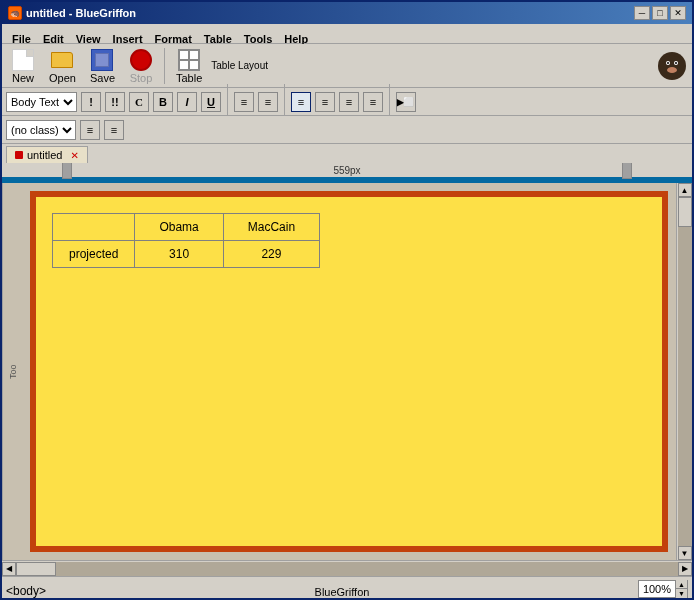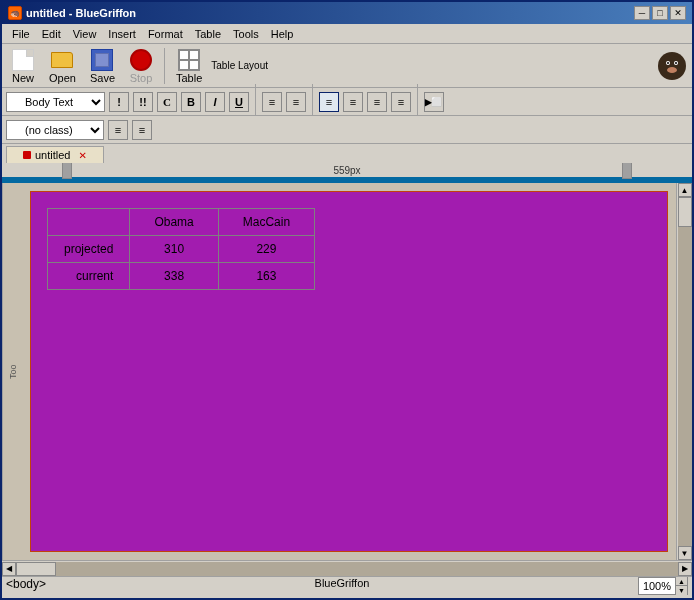--- a/index.html
+++ b/index.html
@@ -8,21 +8,21 @@
     
     .window { width: 694px; height: 600px; border: 2px solid #0a246a; display: flex; flex-direction: column; background: #d4d0c8; }
     .title-bar { background: linear-gradient(to right, #0a246a, #4a7fbd); color: white; padding: 3px 6px; display: flex; align-items: center; justify-content: space-between; height: 22px; flex-shrink: 0; }
     .title-bar-left { display: flex; align-items: center; gap: 4px; font-size: 11px; font-weight: bold; }
     .title-icon { width: 14px; height: 14px; background: #ff6600; border: 1px solid #cc4400; border-radius: 2px; font-size: 8px; display: flex; align-items: center; justify-content: center; color: white; }
     .title-bar-buttons { display: flex; gap: 2px; }
     .title-btn { width: 16px; height: 14px; border: 1px solid #888; background: #d4d0c8; display: flex; align-items: center; justify-content: center; font-size: 9px; cursor: pointer; color: #000; }
     .title-btn.close { background: #d4d0c8; }
 
     
-    .menu-bar { background: #d4d0c8; border-bottom: 1px solid #a0a0a0; padding: 2px 4px; display: flex; gap: 0; height: 20px; align-items: flex-end; flex-shrink: 0; }
+    .menu-bar { background: #d4d0c8; border-bottom: 1px solid #a0a0a0; padding: 8px 4px; display: flex; gap: 0; height: 20px; align-items: flex-start; flex-shrink: 0; font-weight: bold; }
     .menu-item { padding: 1px 6px; font-size: 11px; cursor: pointer; color: #000; }
 
     
     .toolbar { background: #d4d0c8; border-bottom: 1px solid #a0a0a0; padding: 2px 4px; display: flex; align-items: center; gap: 4px; height: 44px; flex-shrink: 0; }
     .tool-btn { display: flex; flex-direction: column; align-items: center; cursor: pointer; padding: 2px 4px; font-size: 11px; color: #000; border: 1px solid transparent; }
     .tool-icon { width: 24px; height: 24px; display: flex; align-items: center; justify-content: center; }
     .toolbar-separator { width: 1px; height: 36px; background: #a0a0a0; margin: 0 2px; }
 
     
     .icon-new { width: 22px; height: 22px; background: white; border: 1px solid #ccc; position: relative; }
@@ -36,60 +36,60 @@
 
     
     .icon-stop { width: 22px; height: 22px; background: #cc0000; border-radius: 50%; border: 2px solid #aa0000; }
 
     
     .icon-table { width: 22px; height: 22px; border: 1px solid #888; display: grid; grid-template-columns: 1fr 1fr; grid-template-rows: 1fr 1fr; }
     .icon-table div { border: 1px solid #888; background: white; }
 
     
     .toolbar2 { background: #d4d0c8; border-bottom: 1px solid #a0a0a0; padding: 2px 4px; display: flex; align-items: center; gap: 4px; height: 28px; flex-shrink: 0; }
-    .format-select { height: 20px; font-size: 11px; background: white; border: 1px solid #888; padding: 0 14px; }
+    .format-select { height: 20px; font-size: 11px; background: white; border: 1px solid #888; padding: 0 0; }
     .format-btn { width: 20px; height: 20px; border: 1px solid #888; background: #d4d0c8; display: flex; align-items: center; justify-content: center; font-size: 11px; cursor: pointer; font-weight: bold; }
     .format-btn.active { background: #e0e8f0; border: 1px solid #0a246a; }
 
     
     .toolbar3 { background: #d4d0c8; border-bottom: 1px solid #a0a0a0; padding: 2px 4px; display: flex; align-items: center; gap: 4px; height: 28px; flex-shrink: 0; }
 
     
     .tab-area { background: #d4d0c8; display: flex; align-items: flex-end; padding: 2px 4px 0; flex-shrink: 0; }
-    .tab { background: #e8e0c8; border: 1px solid #a0a0a0; border-bottom: none; padding: 2px 16px; font-size: 11px; display: flex; align-items: center; gap: 4px; cursor: pointer; }
+    .tab { background: #e8e0c8; border: 1px solid #a0a0a0; border-bottom: none; padding: 2px 8px; font-size: 11px; display: flex; align-items: center; gap: 4px; cursor: pointer; }
     .tab-dot { width: 8px; height: 8px; background: #cc0000; border-radius: 1px; }
     .tab-close { font-size: 10px; color: #cc0000; margin-left: 4px; }
 
     
     .editor-container { flex: 1; background: #c8c0b0; overflow: hidden; position: relative; display: flex; flex-direction: column; }
     .editor-ruler { background: #d4d0c8; border-bottom: 6px solid #0369a1; height: 20px; display: flex; align-items: center; justify-content: center; font-size: 10px; color: #000; position: relative; }
     .ruler-handle { width: 10px; height: 18px; background: #a0a0a0; border: 1px solid #888; position: absolute; }
     .ruler-left { left: 60px; }
     .ruler-right { right: 60px; }
     .editor-main { flex: 1; display: flex; overflow: hidden; }
     .editor-left-ruler { width: 20px; background: #c8c0b0; border-right: 1px solid #a0a0a0; display: flex; align-items: center; justify-content: center; font-size: 9px; color: #555; writing-mode: vertical-rl; transform: rotate(180deg); }
-    .editor-content { flex: 1; background: #a21caf; margin: 8px; border: 1px solid #c2410c; padding: 16px; overflow: auto; }
+    .editor-content { flex: 1; background: #fde047; margin: 8px; border: 6px solid #c2410c; padding: 16px; overflow: auto; }
     .editor-scrollbar { width: 16px; background: #d4d0c8; border-left: 1px solid #a0a0a0; display: flex; flex-direction: column; align-items: center; }
     .scroll-btn { width: 14px; height: 14px; background: #d4d0c8; border: 1px solid #888; display: flex; align-items: center; justify-content: center; font-size: 8px; cursor: pointer; }
     .scroll-track { flex: 1; background: #b0a898; width: 14px; }
     .scroll-thumb { width: 14px; height: 30px; background: #d4d0c8; border: 1px solid #888; }
 
     
     .data-table { border-collapse: collapse; font-size: 12px; }
     .data-table td, .data-table th { border: 1px solid #808080; padding: 6px 24px; text-align: center; }
     .data-table td:first-child { padding: 6px 16px; text-align: right; }
 
     
     .h-scrollbar { height: 16px; background: #d4d0c8; border-top: 1px solid #a0a0a0; display: flex; align-items: center; flex-shrink: 0; }
     .h-scroll-btn { width: 14px; height: 14px; background: #d4d0c8; border: 1px solid #888; display: flex; align-items: center; justify-content: center; font-size: 8px; cursor: pointer; flex-shrink: 0; }
     .h-scroll-track { flex: 1; height: 14px; background: #b0a898; }
     .h-scroll-thumb { width: 40px; height: 14px; background: #d4d0c8; border: 1px solid #888; }
 
     
-    .status-bar { background: #d4d0c8; border-top: 1px solid #a0a0a0; height: 22px; display: flex; align-items: flex-start; justify-content: space-between; padding: 0 4px; flex-shrink: 0; }
+    .status-bar { background: #d4d0c8; border-top: 1px solid #a0a0a0; height: 22px; display: flex; align-items: flex-end; justify-content: space-between; padding: 0 4px; flex-shrink: 0; }
     .zoom-spin { display: flex; align-items: center; border: 1px solid #888; height: 18px; background: white; }
     .zoom-val { padding: 0 4px; font-size: 11px; min-width: 32px; text-align: center; }
     .zoom-arrows { display: flex; flex-direction: column; width: 12px; }
     .zoom-arrow { width: 12px; height: 9px; background: #d4d0c8; border-left: 1px solid #888; display: flex; align-items: center; justify-content: center; font-size: 7px; cursor: pointer; }
     .zoom-arrow:first-child { border-bottom: 1px solid #888; }
 
     
     .ruler-text { font-size: 10px; color: #333; }
 
     
@@ -236,25 +236,20 @@
               <tr>
             <td></td>
             <td>Obama</td>
             <td>MacCain</td>
           </tr>
           <tr>
             <td>projected</td>
             <td>310</td>
             <td>229</td>
           </tr>
-          <tr>
-            <td>current</td>
-            <td>338</td>
-            <td>163</td>
-          </tr>
         </tbody>
           </table>
       </div>
 
       <div class="editor-scrollbar">
         <div class="scroll-btn">▲</div>
         <div class="scroll-track">
           <div class="scroll-thumb"></div>
         </div>
         <div class="scroll-btn">▼</div>

